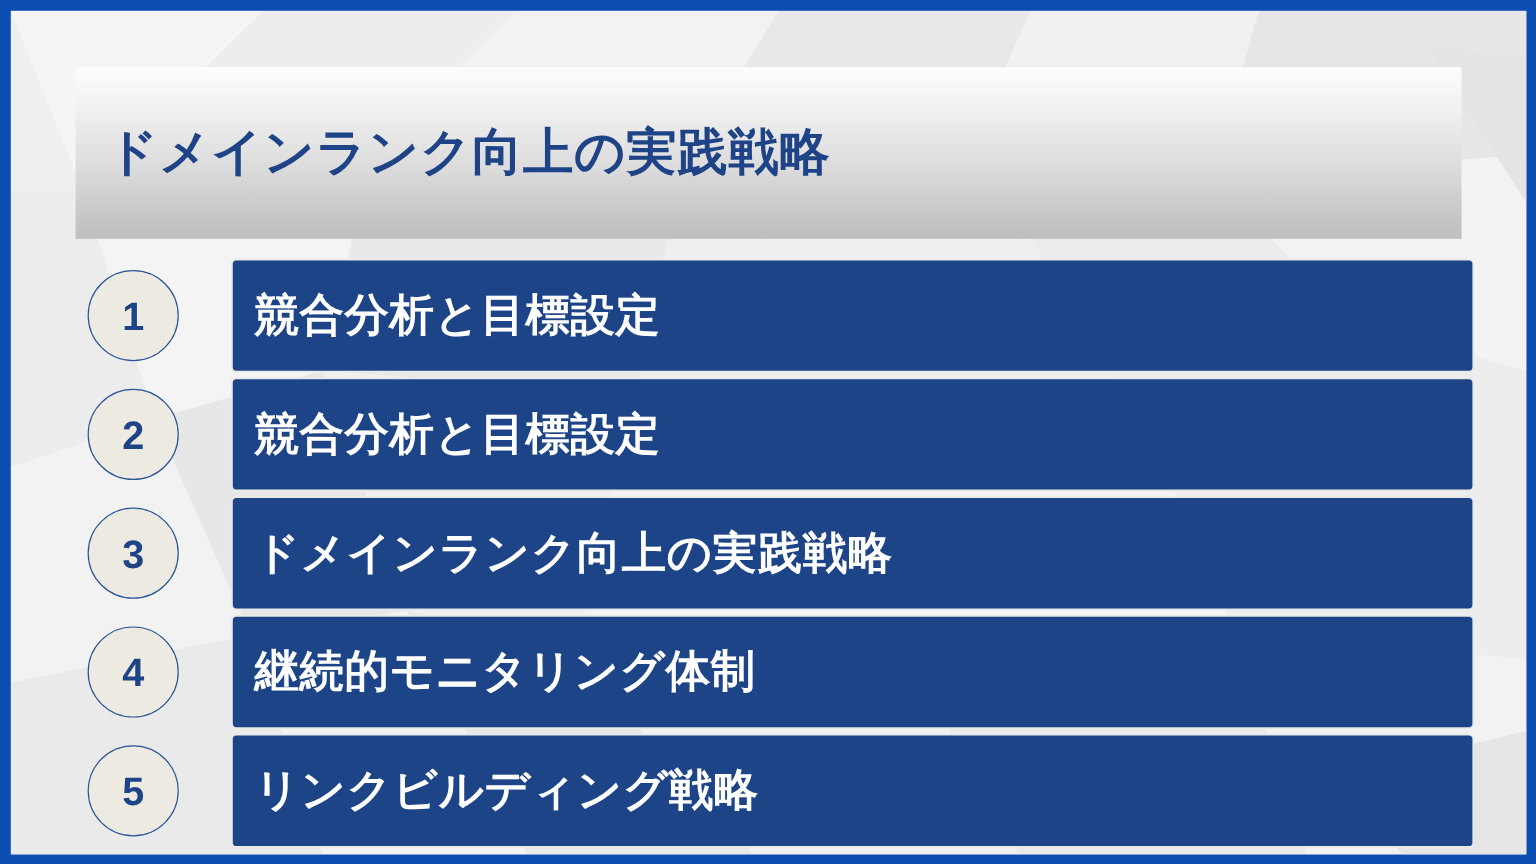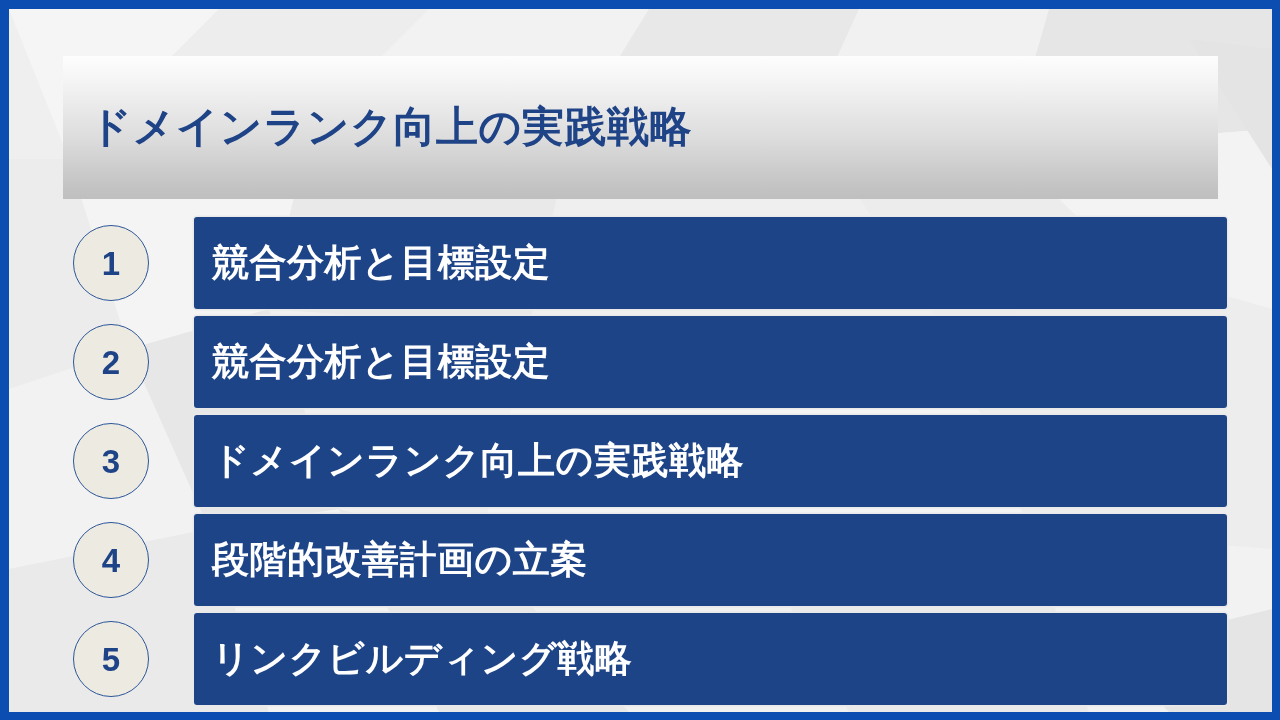--- a/index.html
+++ b/index.html
@@ -184,21 +184,21 @@
         <div class="bar">
           <span class="bar-text">ドメインランク向上の実践戦略</span>
         </div>
       </div>
 
       <div class="row">
         <div class="num-circle">
           <span class="num-text">4</span>
         </div>
         <div class="bar">
-          <span class="bar-text">段階的改善計画の立案</span>
+          <span class="bar-text">継続的モニタリング体制</span>
         </div>
       </div>
 
       <div class="row">
         <div class="num-circle">
           <span class="num-text">5</span>
         </div>
         <div class="bar">
           <span class="bar-text">リンクビルディング戦略</span>
         </div>

